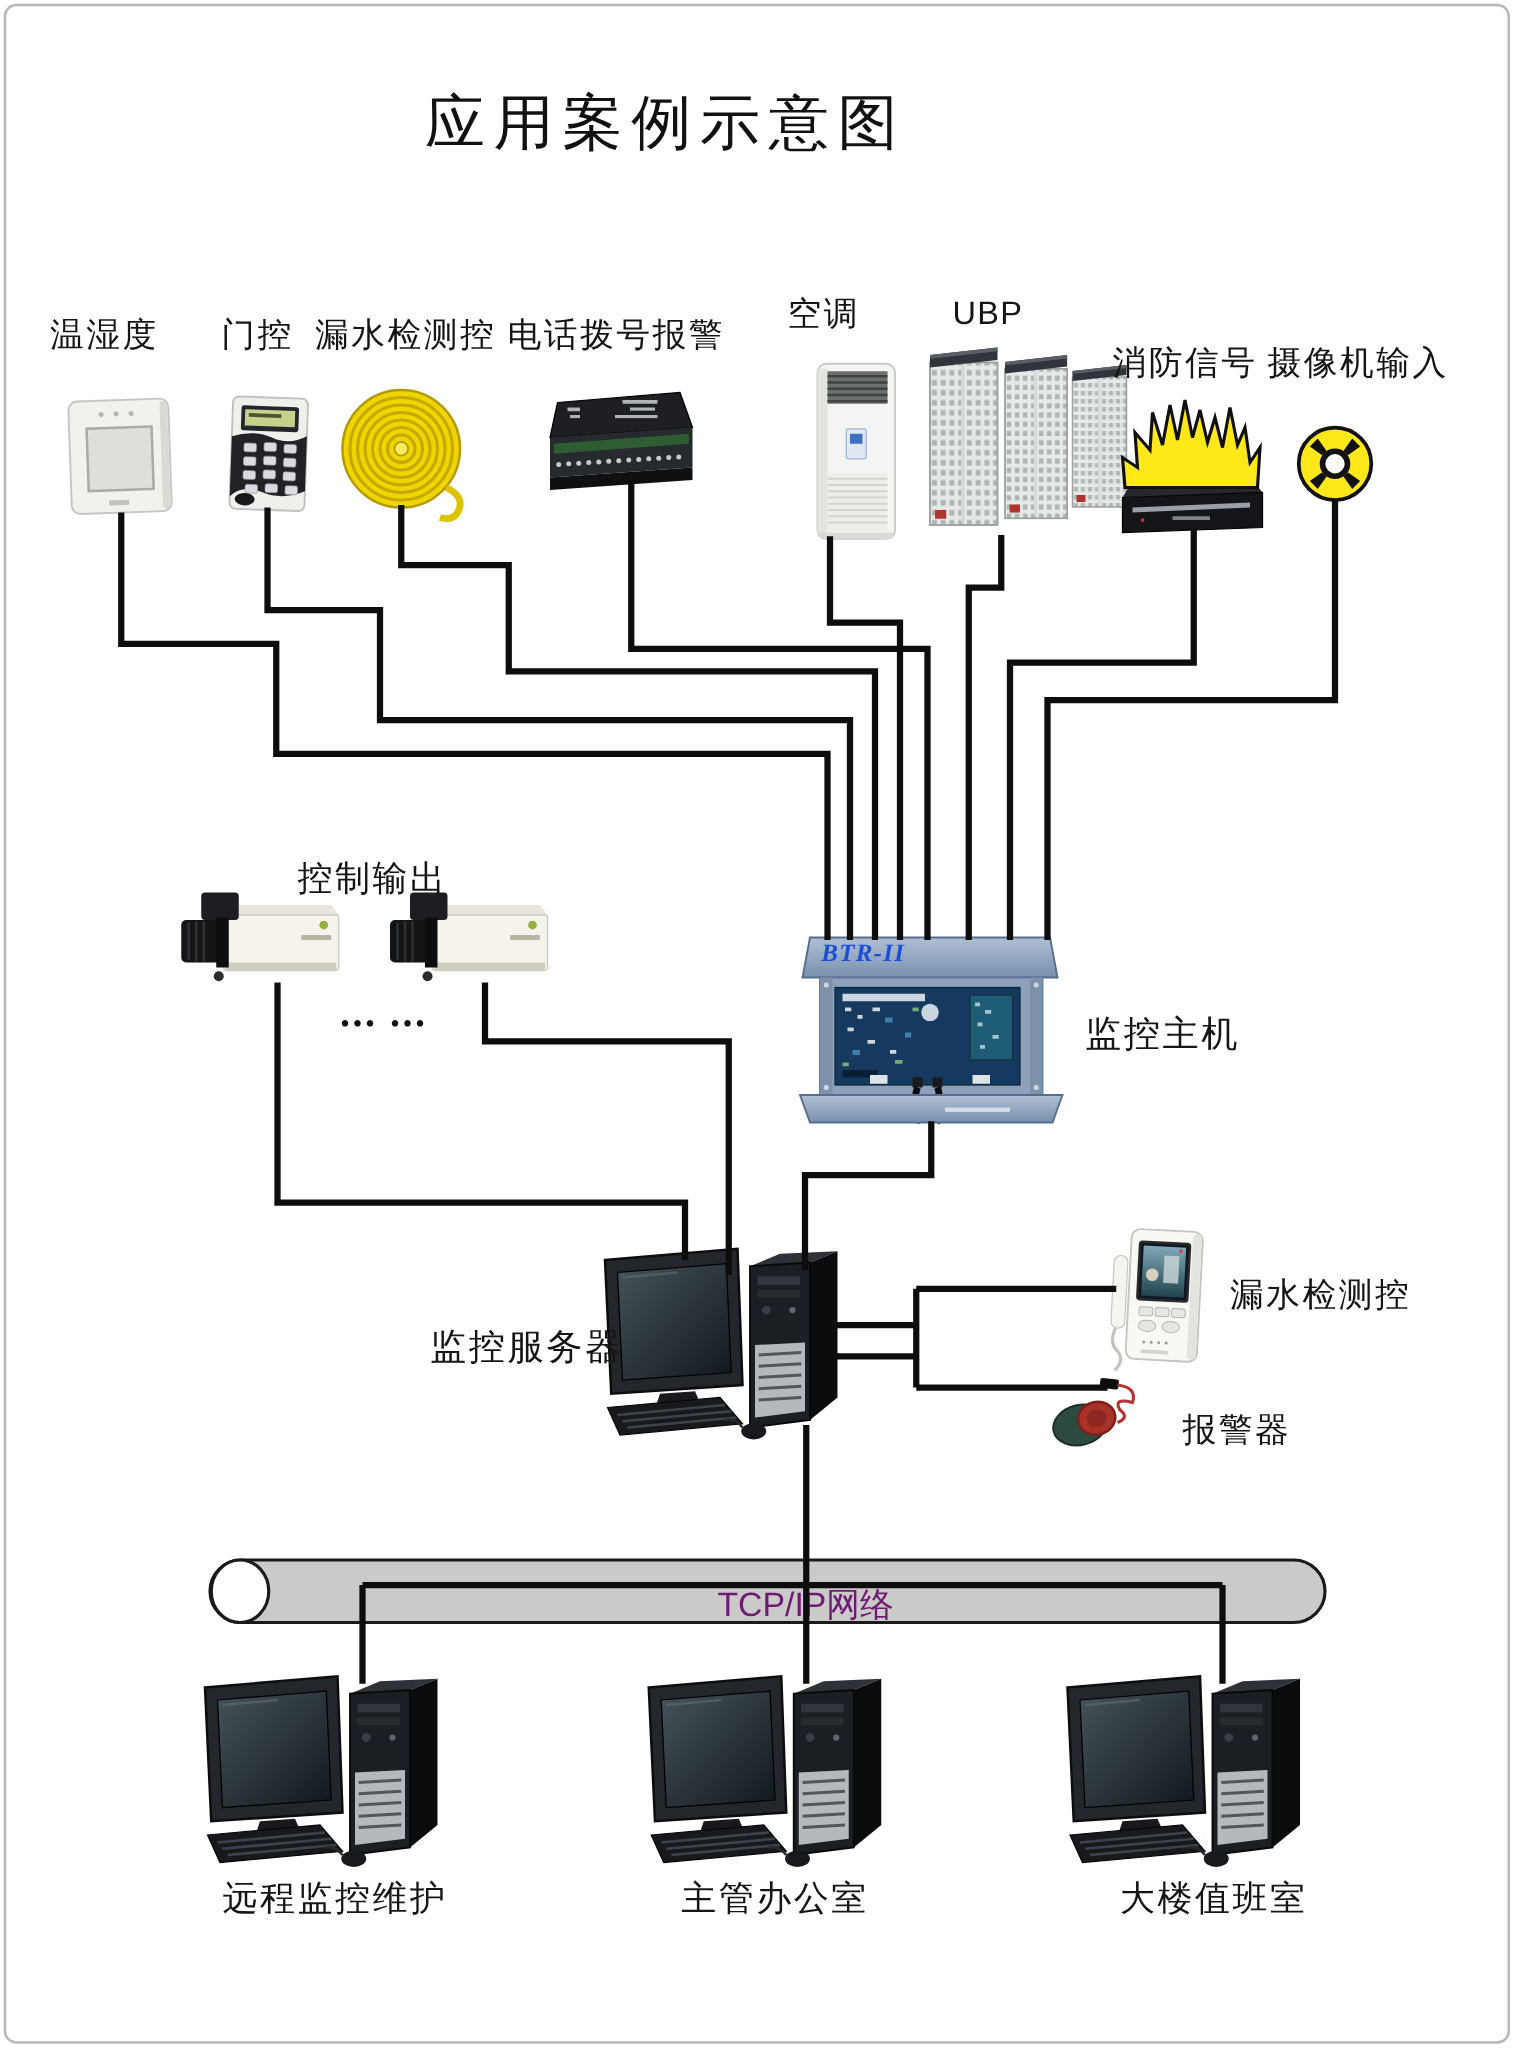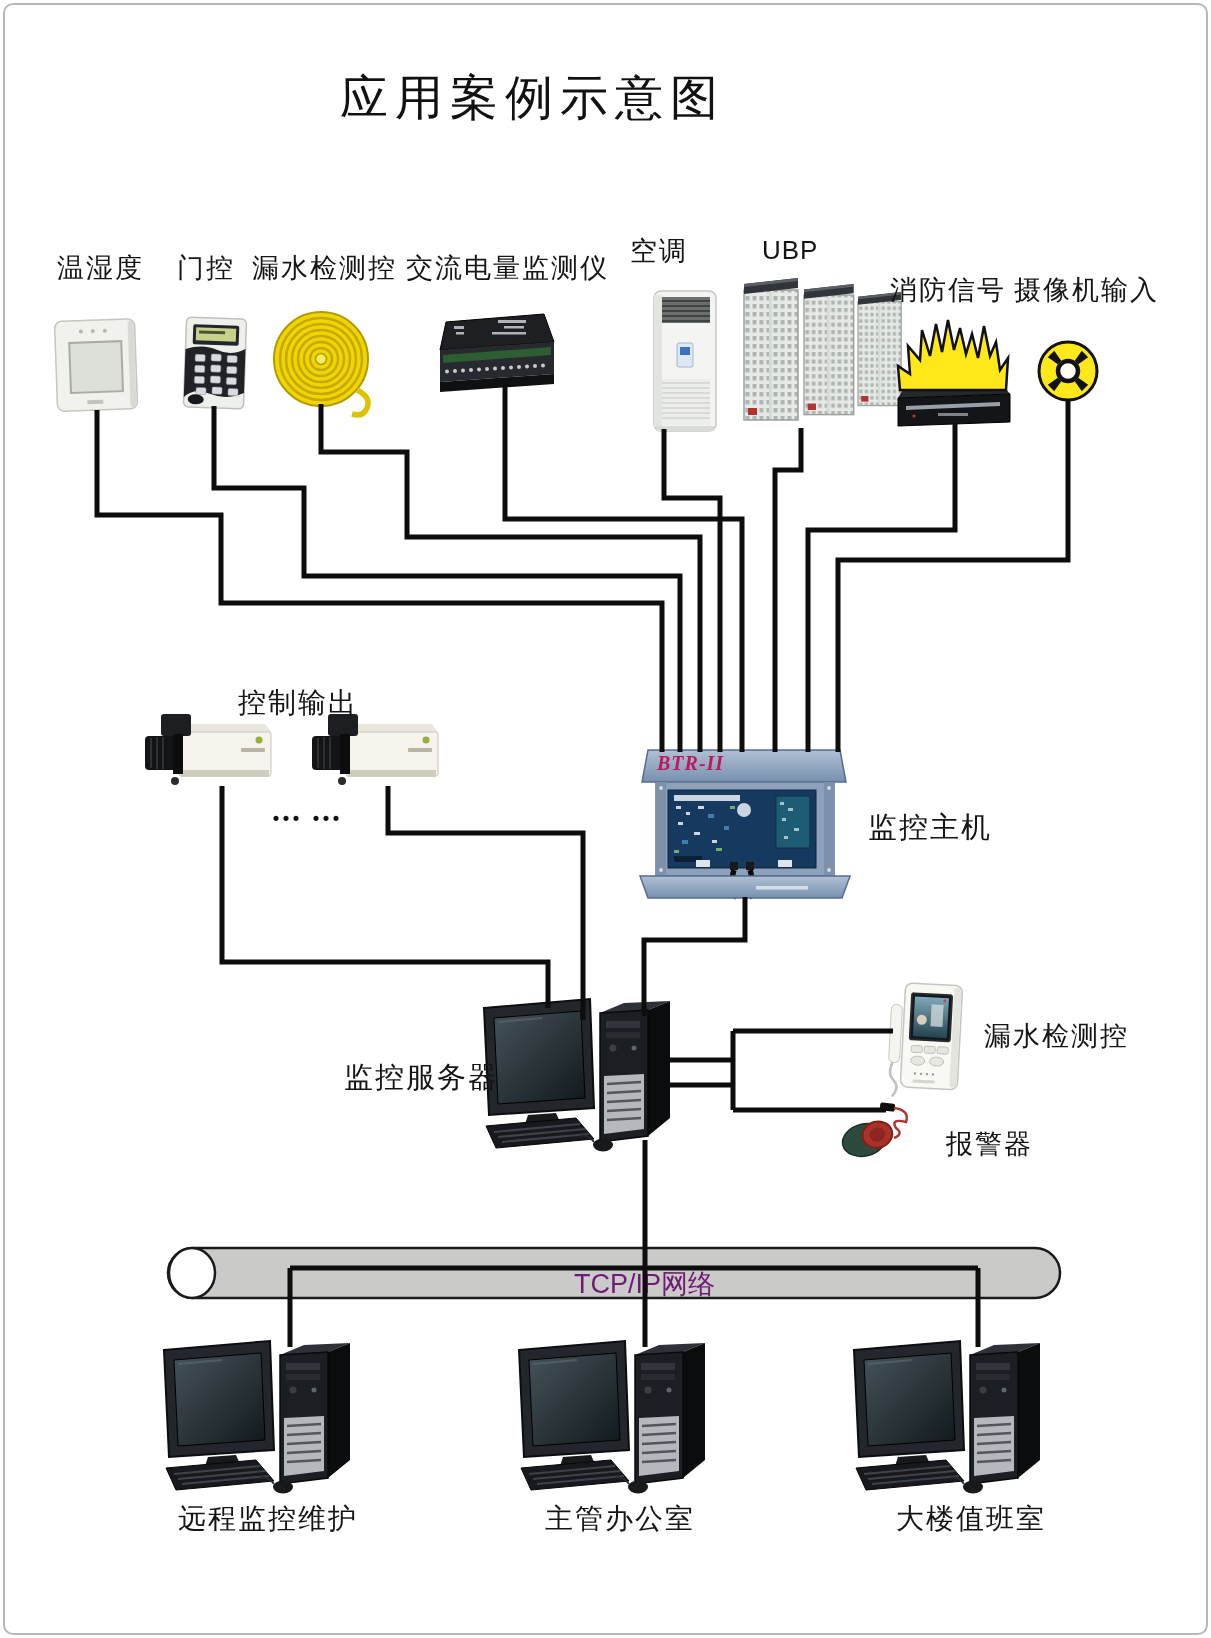--- a/index.html
+++ b/index.html
@@ -5,21 +5,21 @@
   html,body{margin:0;padding:0;background:#ffffff;}
   #canvas{position:relative;width:1211px;height:1638px;background:#ffffff;overflow:hidden;
           font-family:"Liberation Serif","DejaVu Serif",serif;}
   .frame{position:absolute;inset:3px;border:2px solid #b8b8b8;border-radius:10px;pointer-events:none;}
   .layer{position:absolute;left:0;top:0;}
   #wires{pointer-events:none;}
   .lbl{position:absolute;white-space:nowrap;color:#151515;font-size:27px;letter-spacing:2px;}
   .title{position:absolute;left:340px;top:66px;font-size:48px;letter-spacing:7px;color:#111;}
   .sans{font-family:"Liberation Sans","DejaVu Sans",sans-serif;letter-spacing:1px;}
   .btr-txt{position:absolute;left:657px;top:752px;font-size:20px;font-style:italic;font-weight:bold;
-           color:#be185d;letter-spacing:1px;}
+           color:#1d4ed8;letter-spacing:1px;}
   .net-lbl{position:absolute;left:574px;top:1266px;font-size:27px;color:#701a75;
            font-family:"Liberation Sans","DejaVu Sans",sans-serif;letter-spacing:0px;font-stretch:condensed;}
   .dots{position:absolute;left:272px;top:792px;font-size:32px;font-weight:bold;letter-spacing:2px;color:#111;}
 </style>
 </head>
 <body>
 
 <div id="canvas">
   <div class="frame"></div>
 
@@ -304,24 +304,24 @@
       </g>
     </g>
 
     <use href="#pc" transform="translate(162,1338)"></use>
     <use href="#pc" transform="translate(517,1338)"></use>
     <use href="#pc" transform="translate(852,1338)"></use>
   </svg>
 
   <div class="title">应用案例示意图</div>
 
-  <div class="lbl" style="left:57px;top:250px">温湿度</div>
+  <div class="lbl" style="left:40px;top:250px">温湿度</div>
   <div class="lbl" style="left:177px;top:250px">门控</div>
   <div class="lbl" style="left:252px;top:250px">漏水检测控</div>
-  <div class="lbl" style="left:406px;top:250px">交流电量监测仪</div>
+  <div class="lbl" style="left:406px;top:250px">电话拨号报警</div>
   <div class="lbl" style="left:630px;top:233px">空调</div>
   <div class="lbl sans" style="left:762px;top:235px;font-size:26px">UBP</div>
   <div class="lbl" style="left:890px;top:272px">消防信号</div>
   <div class="lbl" style="left:1014px;top:272px">摄像机输入</div>
 
   <div class="lbl" style="left:238px;top:684px;font-size:28px">控制输出</div>
   <div class="dots">... ...</div>
 
   <div class="btr-txt">BTR-II</div>
   <div class="lbl" style="left:868px;top:808px;font-size:29px">监控主机</div>

